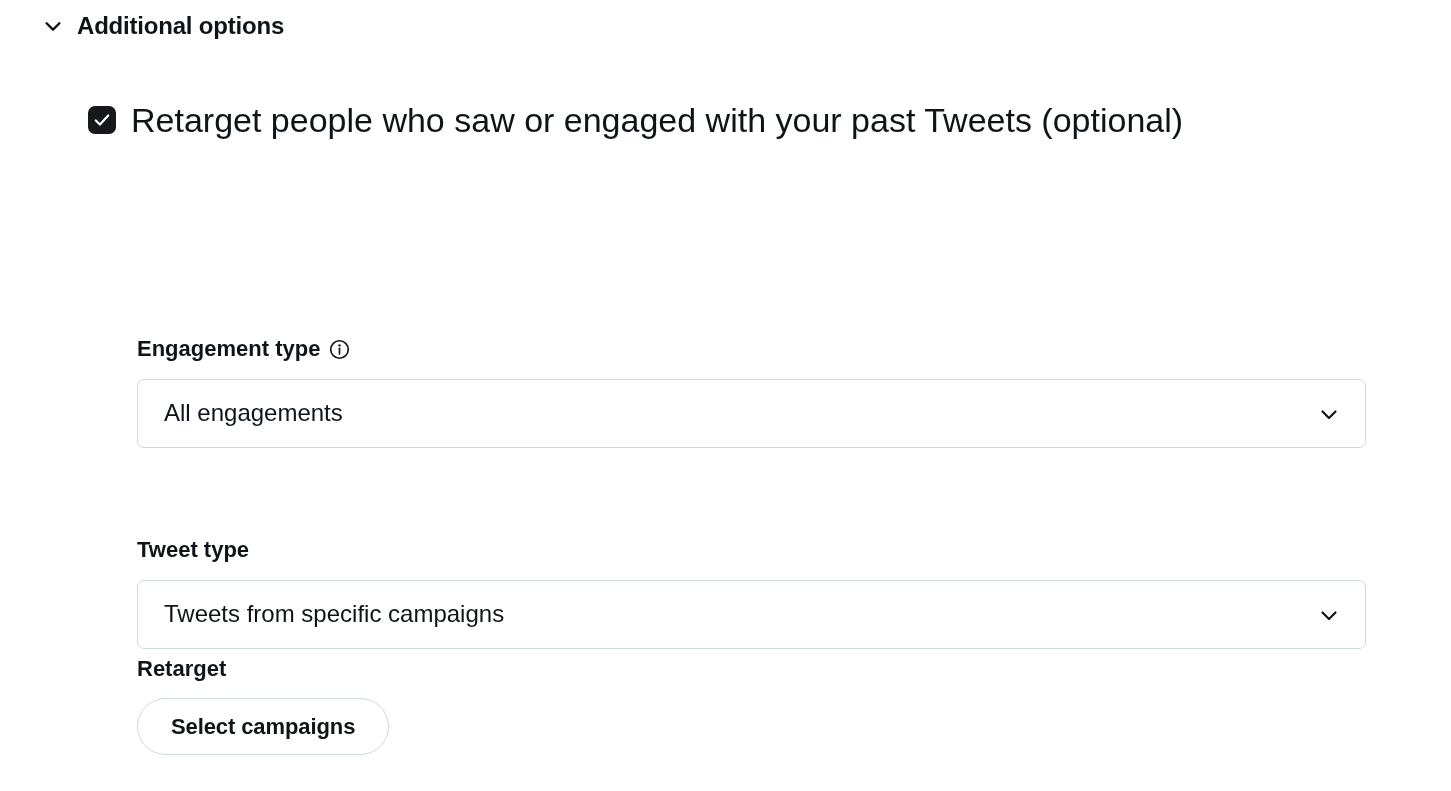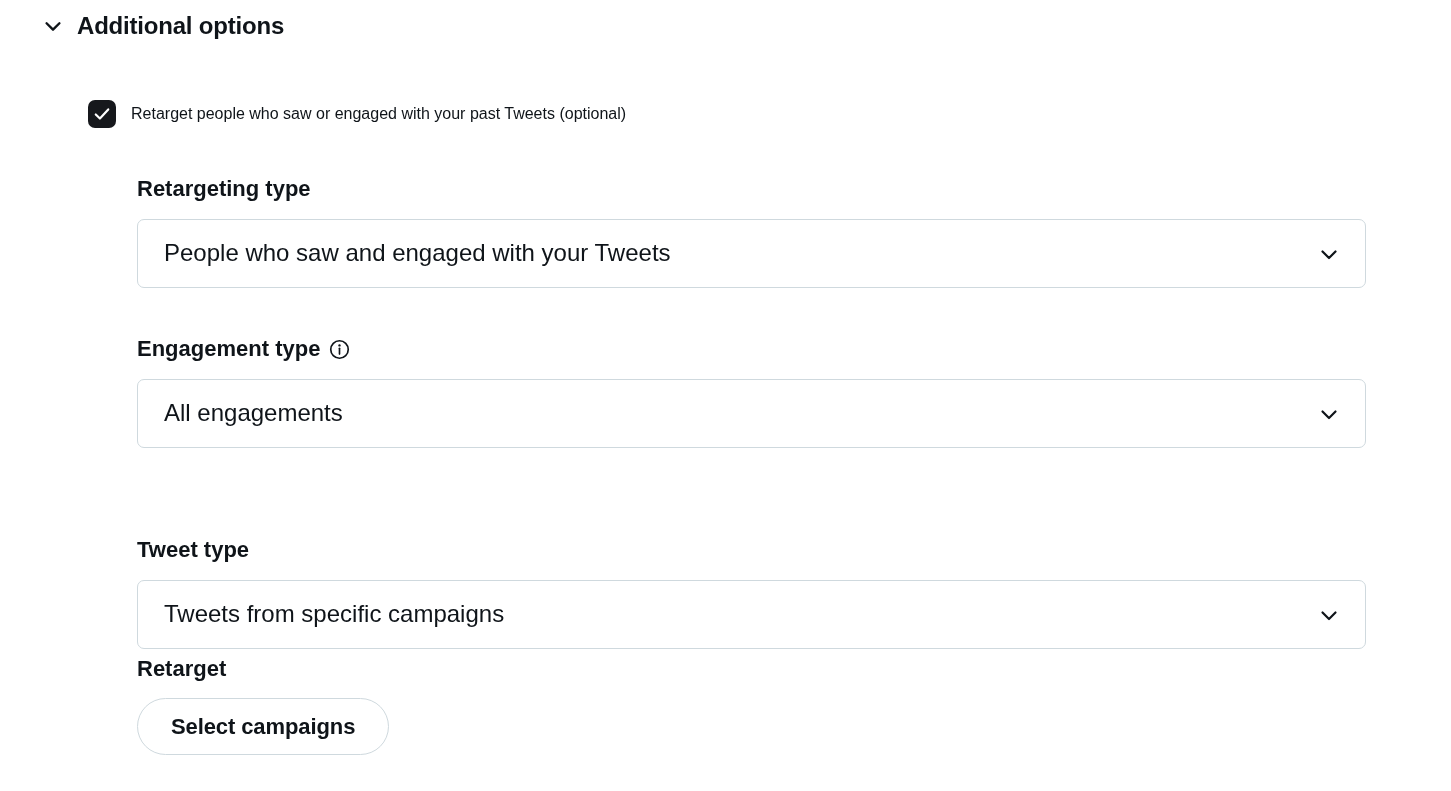--- a/index.html
+++ b/index.html
@@ -65,21 +65,21 @@
     background: #16181c;
     display: flex;
     align-items: center;
     justify-content: center;
     flex: 0 0 auto;
   }
   .checkbox svg {
     display: block;
   }
   .checkbox-label {
-    font-size: 16px;
+    font-size: 34px;
     font-weight: 400;
     color: #0f1419;
     line-height: 1.2;
     white-space: nowrap;
   }
 
   
   .field {
     position: absolute;
     left: 137px;
@@ -174,33 +174,20 @@
 
   <div class="checkbox-row">
     <span class="checkbox">
       <svg width="20" height="20" viewBox="0 0 24 24" fill="none" aria-hidden="true">
         <path d="M4.5 12.5 L9.5 17.5 L19.5 6.5" stroke="#ffffff" stroke-width="2.6" stroke-linecap="round" stroke-linejoin="round"></path>
       </svg>
     </span>
     <span class="checkbox-label">Retarget people who saw or engaged with your past Tweets (optional)</span>
   </div>
 
-  <div class="field" id="field-retargeting-type">
-    <div class="field-label">
-      <span>Retargeting type</span>
-    </div>
-    <div class="select-box">
-      <span class="select-value">People who saw and engaged with your Tweets</span>
-      <span>
-        <svg class="chevron-sm" viewBox="0 0 24 24" fill="none" aria-hidden="true">
-          <path d="M5.5 9.5 L12 16 L18.5 9.5" stroke="#0f1419" stroke-width="2.2" stroke-linecap="round" stroke-linejoin="round"></path>
-        </svg>
-      </span>
-    </div>
-  </div>
 
   <div class="field" id="field-engagement-type">
     <div class="field-label">
       <span>Engagement type</span>
       <span>
         <svg class="info-icon" viewBox="0 0 24 24" fill="none" aria-hidden="true">
           <circle cx="12" cy="12" r="10" stroke="#0f1419" stroke-width="1.9"></circle>
           <circle cx="12" cy="7.3" r="1.35" fill="#0f1419"></circle>
           <path d="M12 10.6 L12 17.2" stroke="#0f1419" stroke-width="1.9" stroke-linecap="round"></path>
         </svg>

